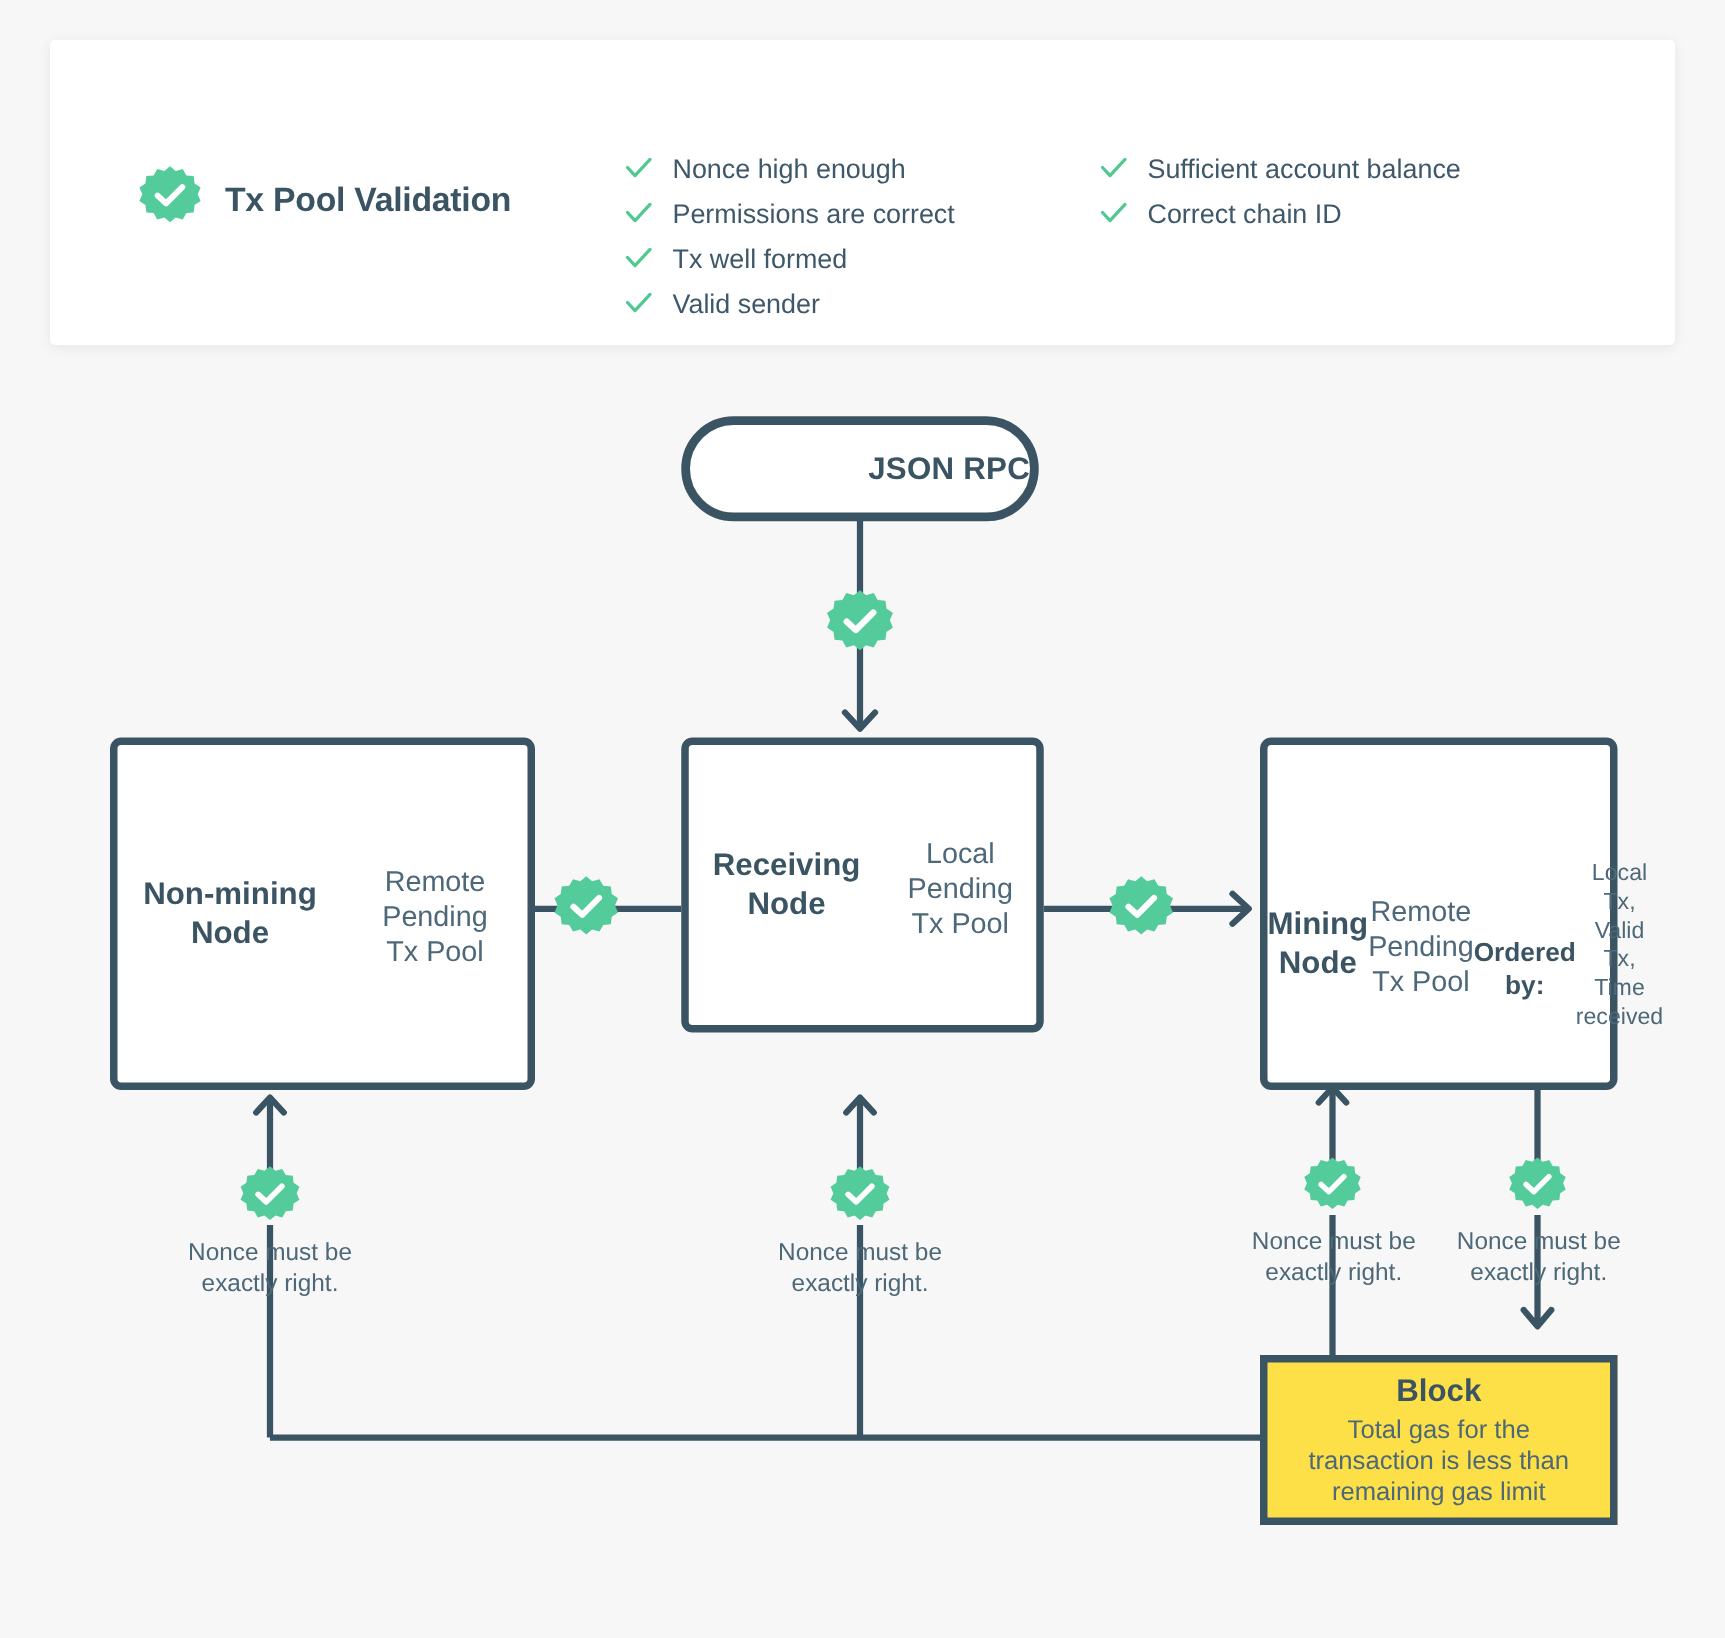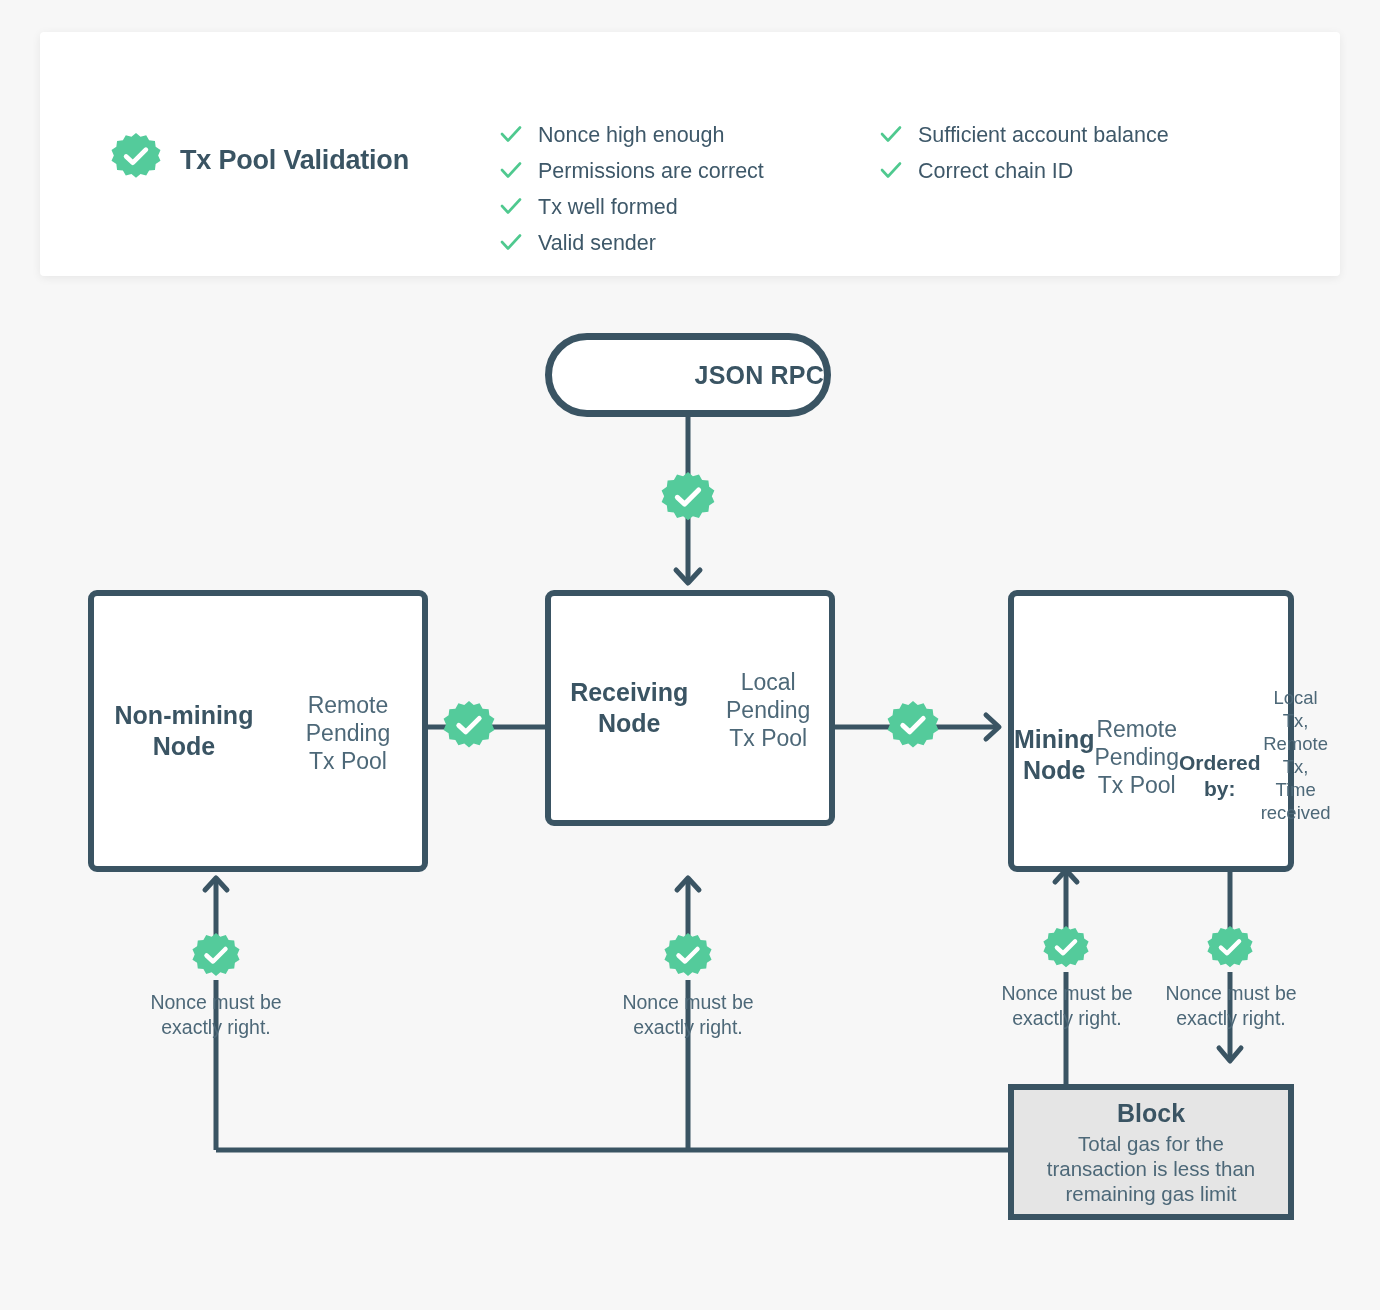--- a/index.html
+++ b/index.html
@@ -118,21 +118,21 @@
   }
   .pill-label {
     font-size: 25px;
     font-weight: bold;
     color: #3a5463;
     letter-spacing: 0.2px;
   }
 
   .block-box {
     position: absolute;
-    background: #e5e5e5;
+    background: #fde047;
     border: 6px solid #3a5463;
     box-sizing: border-box;
     display: flex;
     flex-direction: column;
     align-items: center;
     justify-content: center;
     text-align: center;
   }
   .block-title {
     font-size: 25px;
@@ -296,21 +296,21 @@
   <div class="node-title">Receiving Node</div>
   <div class="node-sub" style="white-space:pre-line;">Local Pending
 Tx Pool</div>
 </div>
 
 <div class="node-box" style="left:1008px; top:590px; width:286px; height:282px; justify-content:flex-start; padding-top:48px;">
   <div class="node-title">Mining Node</div>
   <div class="node-sub" style="white-space:pre-line;">Remote Pending
 Tx Pool</div>
   <div class="node-extra-label">Ordered by:</div>
-  <div class="node-extra-body" style="white-space:pre-line;">Local Tx, Remote Tx,
+  <div class="node-extra-body" style="white-space:pre-line;">Local Tx, Valid Tx,
 Time received</div>
 </div>
 
 <div class="block-box" style="left:1008px; top:1084px; width:286px; height:136px;">
   <div class="block-title">Block</div>
   <div class="block-sub" style="white-space:pre-line;">Total gas for the
 transaction is less than
 remaining gas limit</div>
 </div>
 

